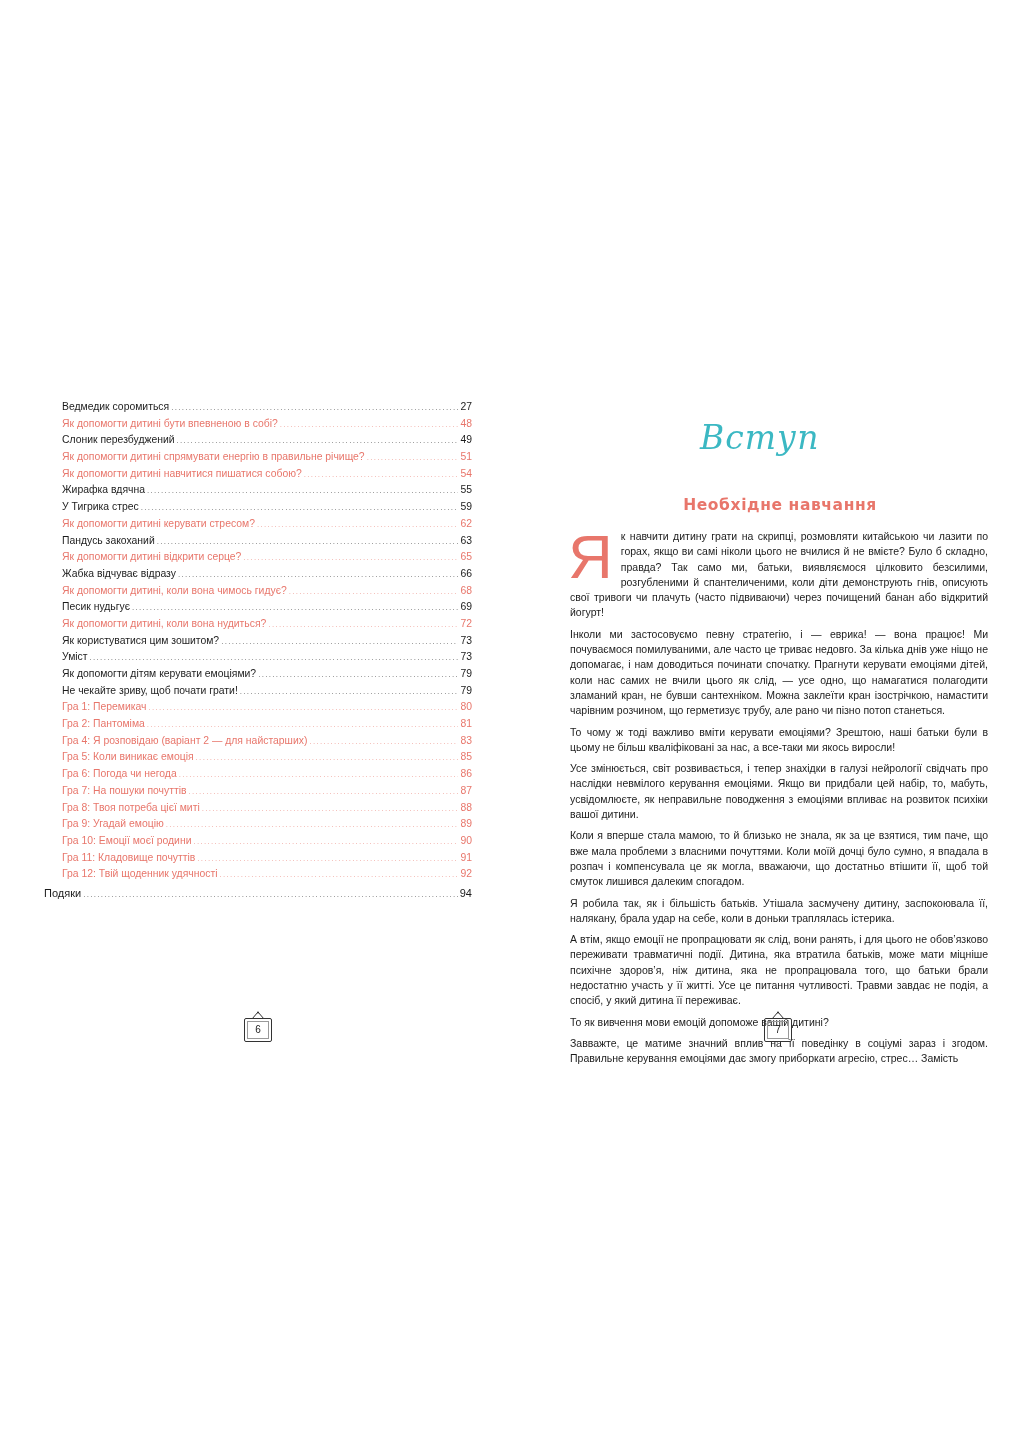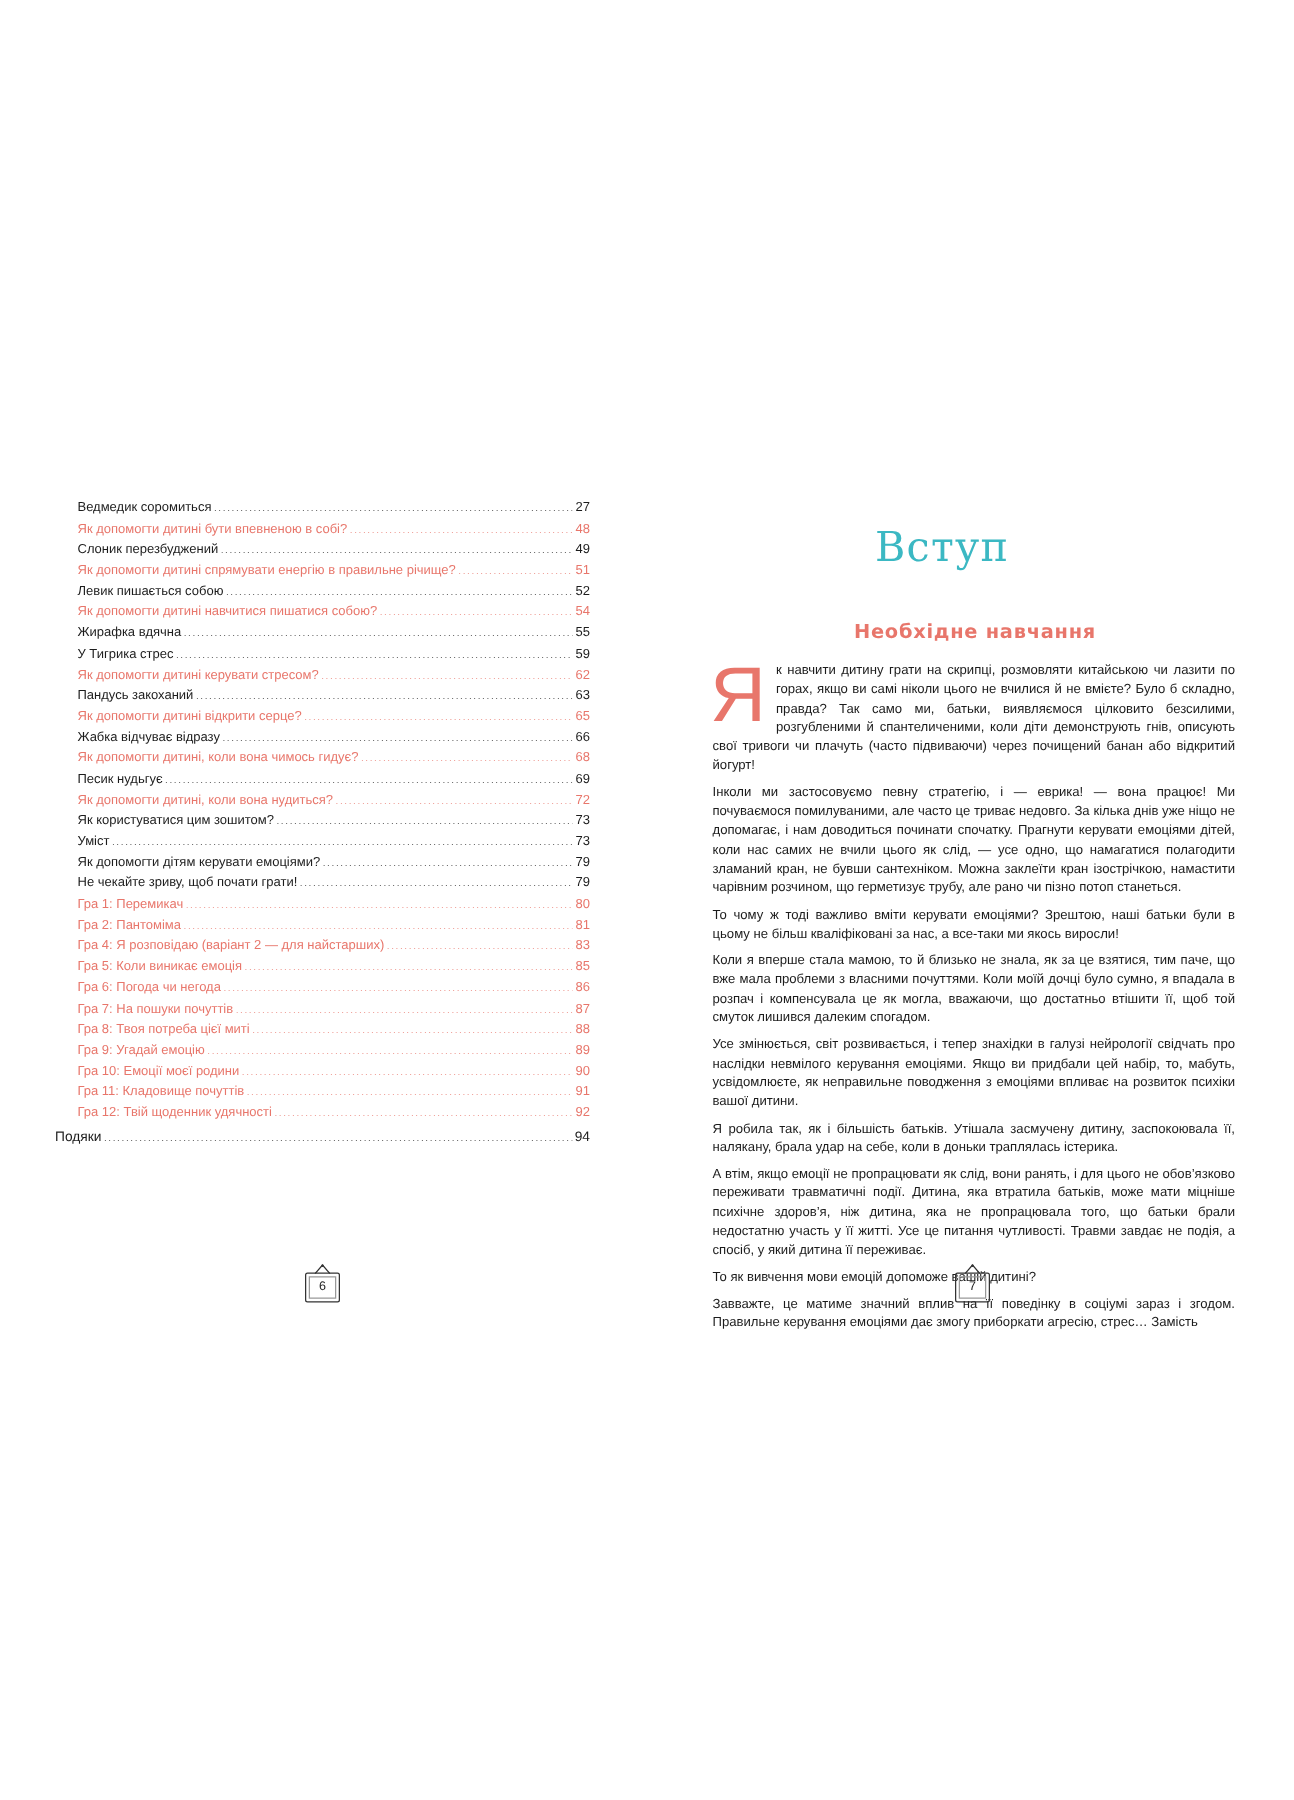--- a/index.html
+++ b/index.html
@@ -20,21 +20,21 @@
     .toc-row.top { font-size: 11px; margin-top: 2px; }
 
     
     .pg-frame { position: absolute; width: 28px; height: 24px; }
     .pg-frame .hook { position: absolute; left: 7px; top: -7px; width: 14px; height: 8px; }
     .pg-frame .box { position: absolute; left: 0; top: 0; width: 26px; height: 22px; border: 1px solid #333; border-radius: 2px;
                      font-size: 10px; text-align: center; line-height: 22px; color: #222; }
     .pg-frame .box::after { content: ""; position: absolute; left: 2px; top: 2px; right: 2px; bottom: 2px; border: 1px solid #999; }
 
     
-    .vstup { position: absolute; left: 700px; top: 418px; width: 180px; font-family: "DejaVu Serif", serif; 
+    .vstup { position: absolute; left: 700px; top: 418px; width: 180px; font-family: "DejaVu Serif", serif; font-style: italic;
              font-size: 33px; color: #3bb8c3; letter-spacing: 1px; }
     .heading { position: absolute; left: 560px; top: 496px; width: 440px; text-align: center; font-size: 15.5px; font-weight: bold;
                color: #e8766b; letter-spacing: 0.6px; font-family: "DejaVu Sans", sans-serif; }
     .body-text { position: absolute; left: 570px; top: 529px; width: 418px; font-size: 10.5px; line-height: 15.3px; color: #1c1c1c;
                  text-align: justify; hyphens: auto; }
     .body-text p { margin: 0 0 6px 0; }
     .dropcap { float: left; font-size: 62px; line-height: 52px; color: #e8766b; font-family: "Liberation Sans", sans-serif; font-weight: 300;
                margin: 2px 8px 0 -2px; height: 56px; }
   </style>
 </head>
@@ -54,25 +54,20 @@
     <div class="toc-row indent black">
       <span class="t">Слоник перезбуджений</span>
       <span class="dots"></span>
       <span class="p">49</span>
     </div>
     <div class="toc-row indent red">
       <span class="t">Як допомогти дитині спрямувати енергію в правильне річище?</span>
       <span class="dots"></span>
       <span class="p">51</span>
     </div>
-    <div class="toc-row indent black">
-      <span class="t">Левик пишається собою</span>
-      <span class="dots"></span>
-      <span class="p">52</span>
-    </div>
     <div class="toc-row indent red">
       <span class="t">Як допомогти дитині навчитися пишатися собою?</span>
       <span class="dots"></span>
       <span class="p">54</span>
     </div>
     <div class="toc-row indent black">
       <span class="t">Жирафка вдячна</span>
       <span class="dots"></span>
       <span class="p">55</span>
     </div>
@@ -206,22 +201,22 @@
   <div class="box">6</div>
 </div>
 
 <div class="vstup">Вступ</div>
 <div class="heading">Необхідне навчання</div>
 
 <div class="body-text">
   <p><span class="dropcap">Я</span><span>к навчити дитину грати на скрипці, розмовляти китайською чи лазити по горах, якщо ви самі ніколи цього не вчилися й не вмієте? Було б складно, правда? Так само ми, батьки, виявляємося цілковито безсилими, розгубленими й спантеличеними, коли діти демонструють гнів, описують свої тривоги чи плачуть (часто підвиваючи) через почищений банан або відкритий йогурт!</span></p>
   <p>Інколи ми застосовуємо певну стратегію, і — еврика! — вона працює! Ми почуваємося помилуваними, але часто це триває недовго. За кілька днів уже ніщо не допомагає, і нам доводиться починати спочатку. Прагнути керувати емоціями дітей, коли нас самих не вчили цього як слід, — усе одно, що намагатися полагодити зламаний кран, не бувши сантехніком. Можна заклеїти кран ізострічкою, намастити чарівним розчином, що герметизує трубу, але рано чи пізно потоп станеться.</p>
   <p>То чому ж тоді важливо вміти керувати емоціями? Зрештою, наші батьки були в цьому не більш кваліфіковані за нас, а все-таки ми якось виросли!</p>
+  <p>Усе змінюється, світ розвивається, і тепер знахідки в галузі нейрології свідчать про наслідки невмілого керування емоціями. Якщо ви придбали цей набір, то, мабуть, усвідомлюєте, як неправильне поводження з емоціями впливає на розвиток психіки вашої дитини.</p>
   <p>Коли я вперше стала мамою, то й близько не знала, як за це взятися, тим паче, що вже мала проблеми з власними почуттями. Коли моїй дочці було сумно, я впадала в розпач і компенсувала це як могла, вважаючи, що достатньо втішити її, щоб той смуток лишився далеким спогадом.</p>
-  <p>Усе змінюється, світ розвивається, і тепер знахідки в галузі нейрології свідчать про наслідки невмілого керування емоціями. Якщо ви придбали цей набір, то, мабуть, усвідомлюєте, як неправильне поводження з емоціями впливає на розвиток психіки вашої дитини.</p>
   <p>Я робила так, як і більшість батьків. Утішала засмучену дитину, заспокоювала її, налякану, брала удар на себе, коли в доньки траплялась істерика.</p>
   <p>А втім, якщо емоції не пропрацювати як слід, вони ранять, і для цього не обов’язково переживати травматичні події. Дитина, яка втратила батьків, може мати міцніше психічне здоров’я, ніж дитина, яка не пропрацювала того, що батьки брали недостатню участь у її житті. Усе це питання чутливості. Травми завдає не подія, а спосіб, у який дитина її переживає.</p>
   <p>То як вивчення мови емоцій допоможе вашій дитині?</p>
   <p>Завважте, це матиме значний вплив на її поведінку в соціумі зараз і згодом. Правильне керування емоціями дає змогу приборкати агресію, стрес… Замість</p>
 </div>
 
 <div class="pg-frame" style="left:764px; top:1018px;">
   <svg class="hook" viewBox="0 0 14 8">
       <path d="M1 8 L7 1 L13 8" fill="none" stroke="#333" stroke-width="1"></path>
       <circle cx="7" cy="1.5" r="1" fill="#333"></circle>

